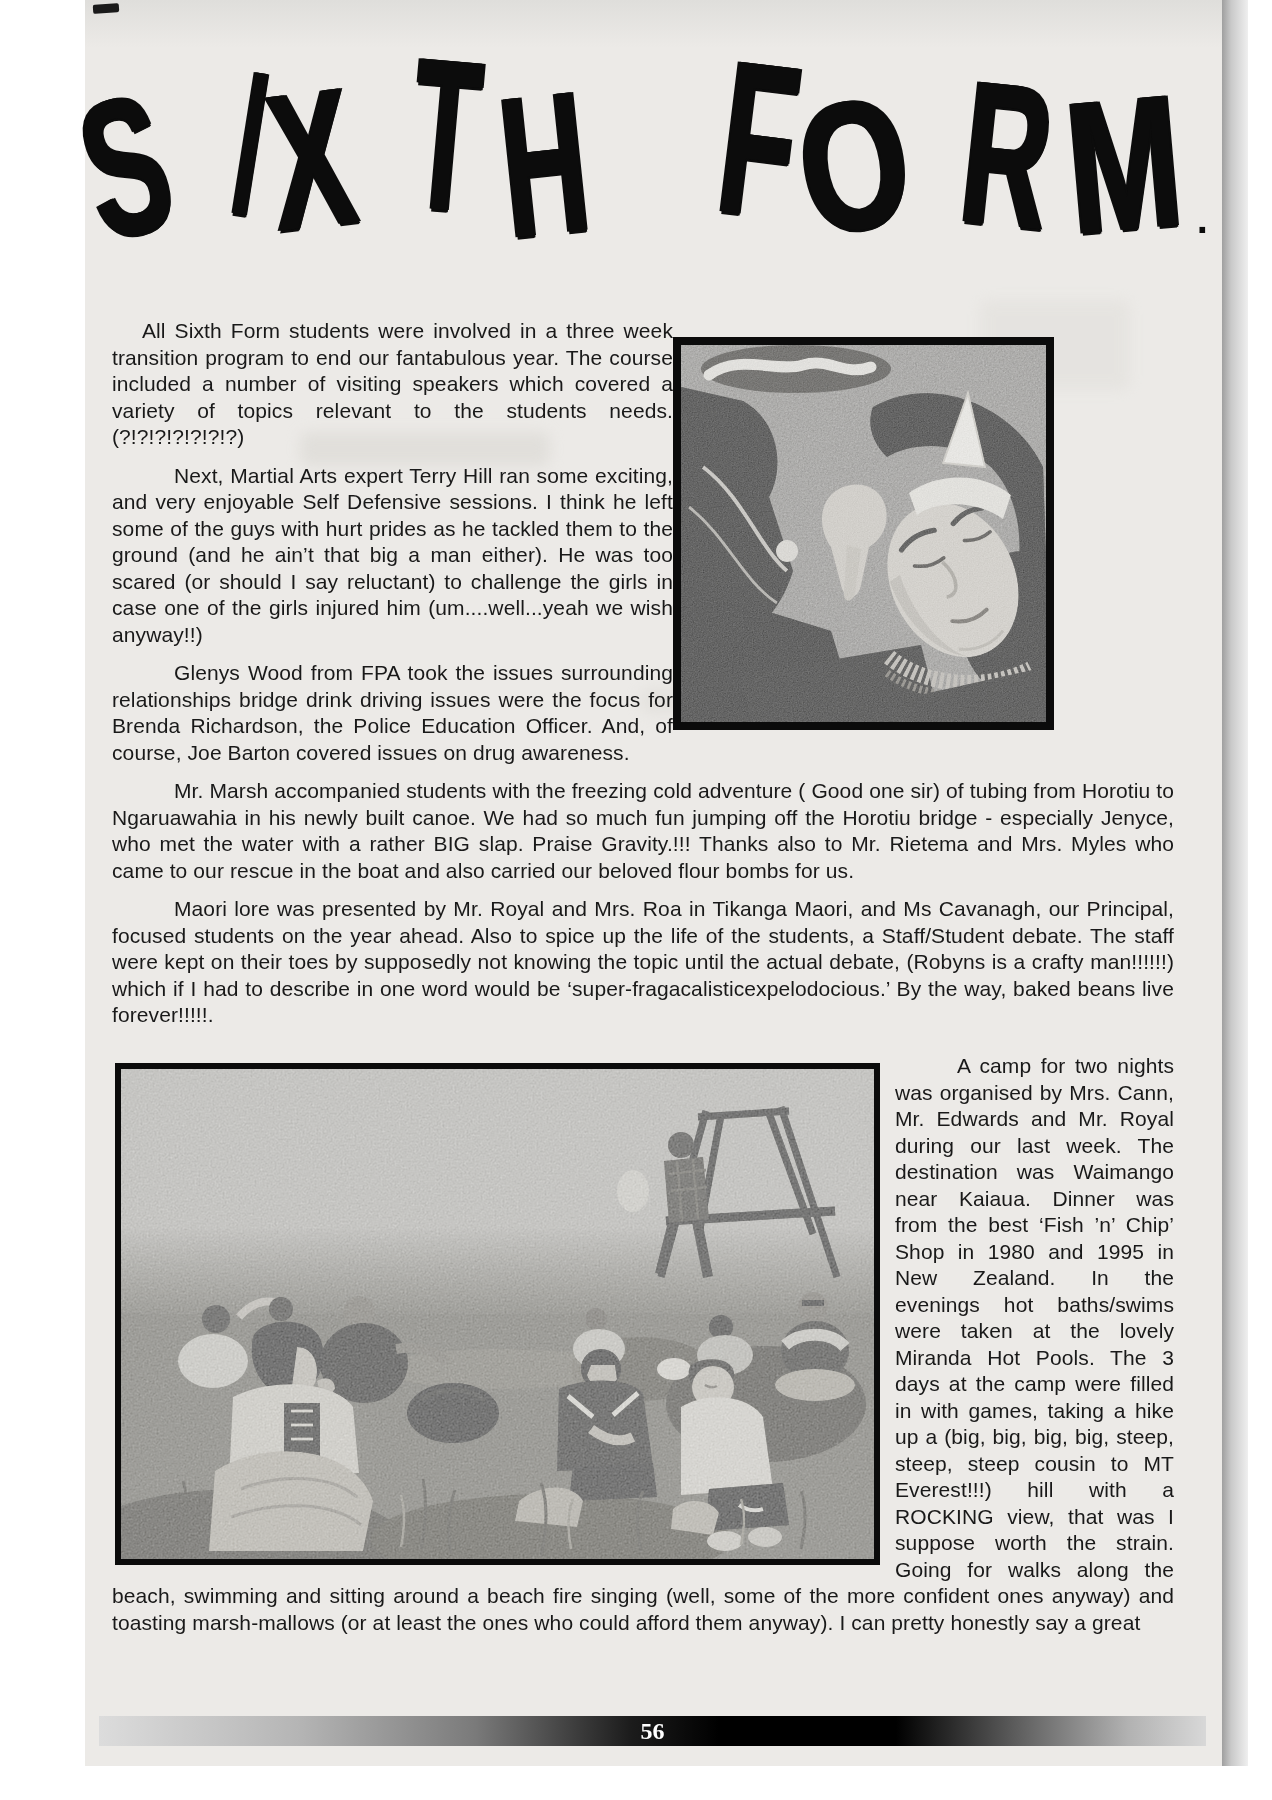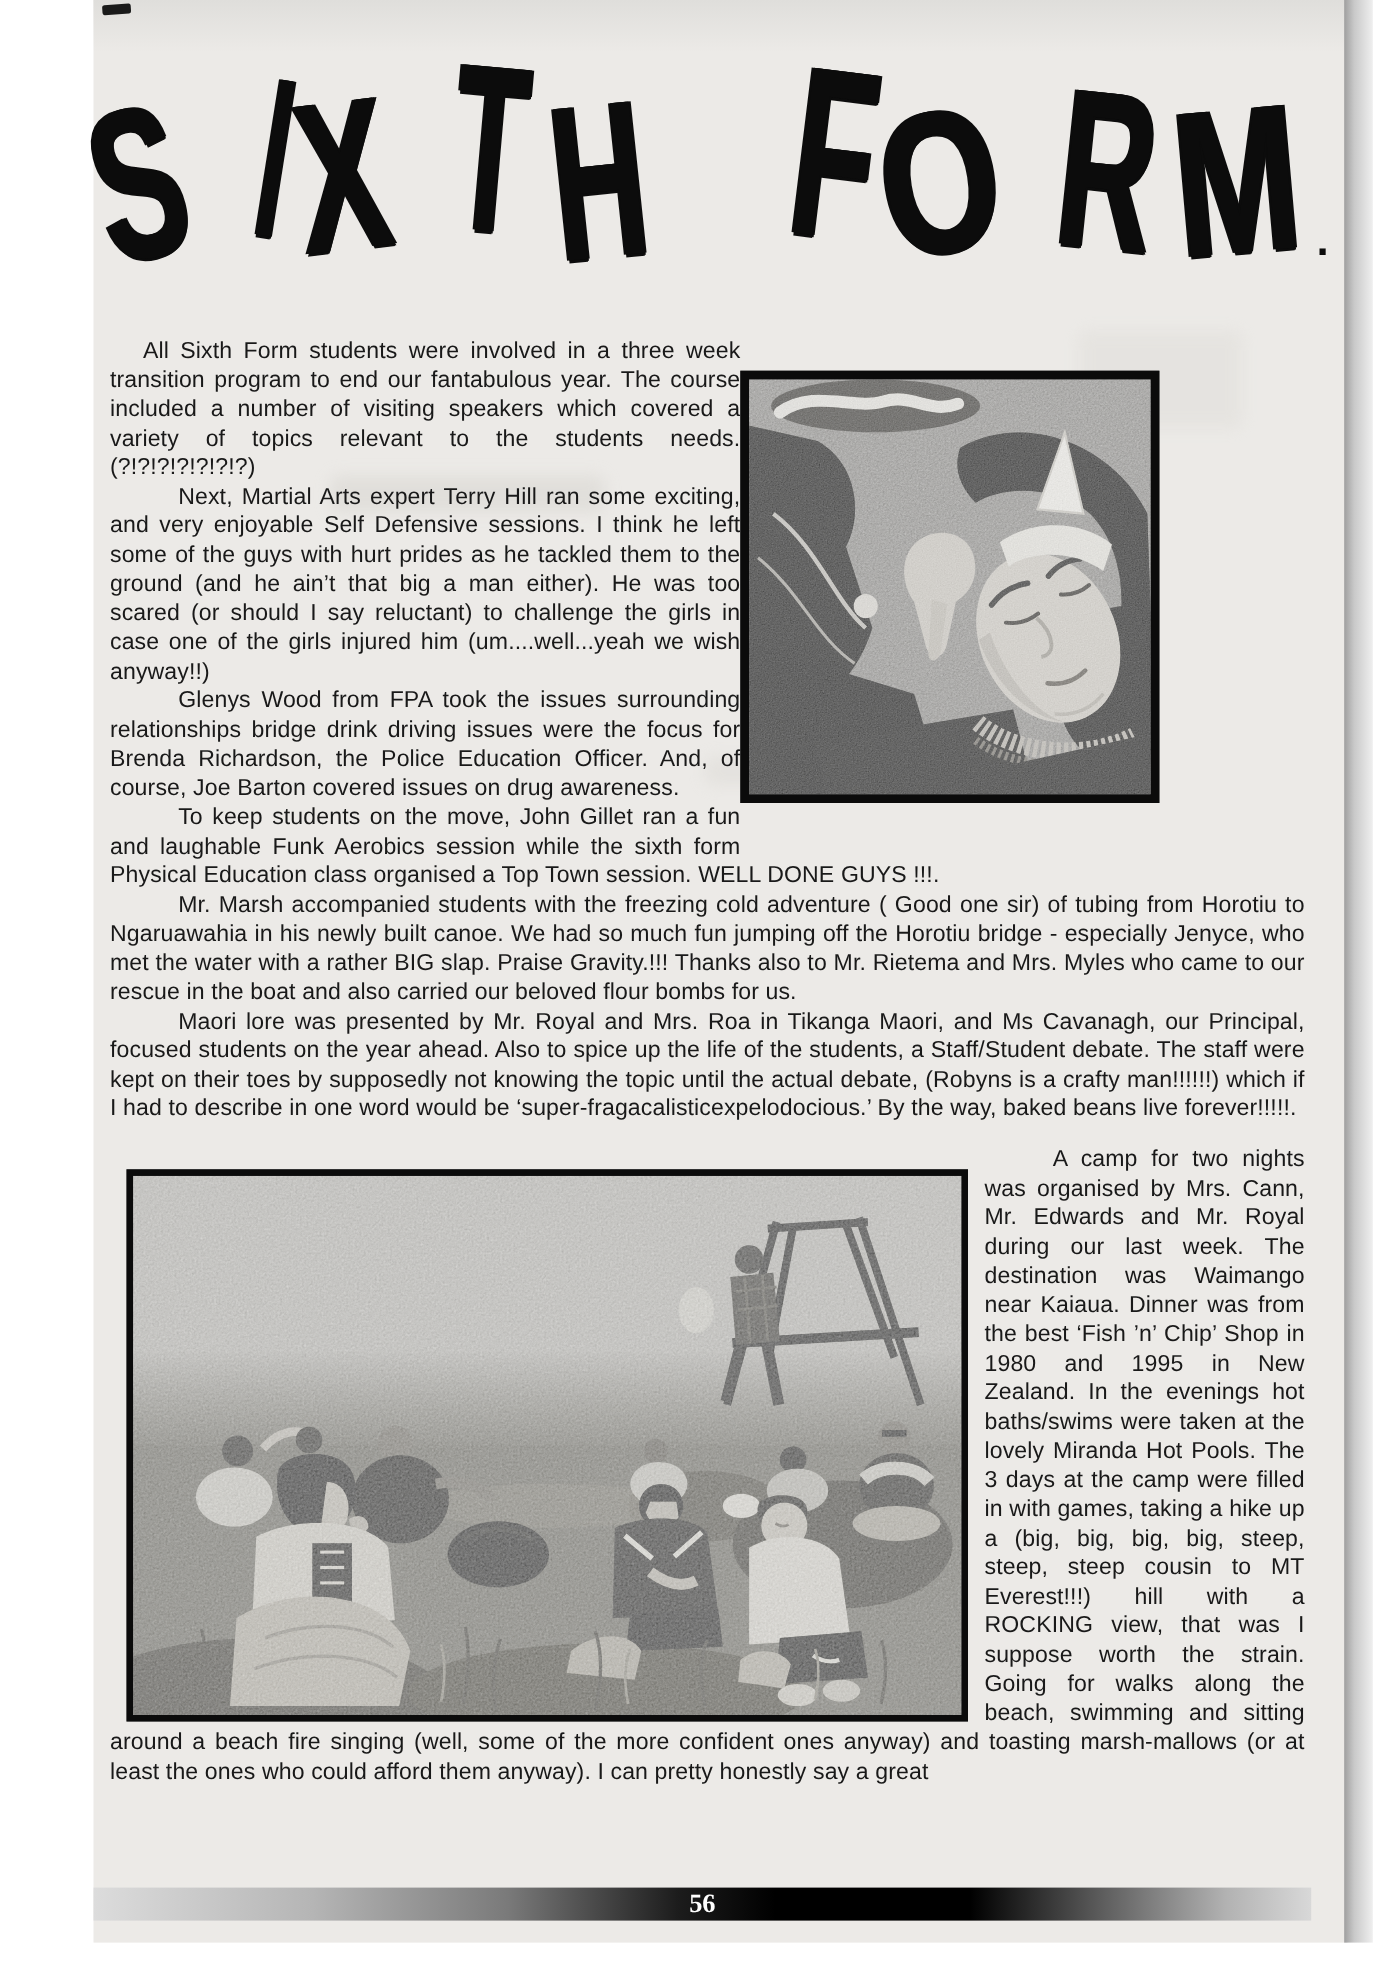--- a/index.html
+++ b/index.html
@@ -32,35 +32,35 @@
   .L4{transform:rotate(-6deg) scale(.78,1.34) translateY(6px);}
   .L6{transform:rotate(7deg)  scale(.80,1.46) translateY(-6px);}
   .L7{transform:rotate(-9deg) scale(.92,1.22);}
   .L8{transform:rotate(6deg)  scale(.80,1.36);}
   .L9{transform:rotate(-5deg) scale(.90,1.26) translateY(2px);}
   .title-dot{font-weight:700;font-size:40px;color:#0c0c0c;align-self:flex-end;margin:0 0 6px -14px;}
 
   
   .sec{position:absolute;left:100px;width:1086px;font-size:21px;line-height:26.5px;
       text-align:justify;color:#191919;letter-spacing:.1px;}
-  .sec p{margin:0;}
+  .sec p{margin:12px;}
   .ind1{text-indent:30px;}
   .ind{text-indent:62px;}
   .sec1{top:306px;}
   .sec2{top:1041px;}
 
   
   .float-r{float:right;width:513px;height:452px;}
   .float-l{float:left;width:795px;height:524px;}
   .photo-frame{border:8px solid #0b0b0b;background:#6e6e6e;line-height:0;}
   .frame1{margin-top:31px;width:365px;height:377px;}
   .frame2{border-width:6px;margin-top:22px;margin-left:15px;width:753px;height:490px;}
 
   
-  .footer-bar{position:absolute;left:85px;top:1716px;width:1107px;height:30px;
+  .footer-bar{position:absolute;left:99px;top:1716px;width:1107px;height:30px;
       background:linear-gradient(90deg,#dcdcdc 0%,#b5b5b5 18%,#7a7a7a 34%,#1c1c1c 48%,
                  #000 56%,#000 72%,#565656 82%,#b2b2b2 93%,#d8d8d8 100%);
       display:flex;align-items:center;justify-content:center;}
   .page-num{font-family:"Liberation Serif",serif;font-weight:700;font-size:24px;color:#ffffff;}
 </style>
 </head>
 <body>
 
 <div class="canvas">
   <div class="paper"></div>
@@ -134,21 +134,20 @@
             <path d="M206,328 C244,356 308,358 354,336" stroke="#8f8c85" stroke-width="8" fill="none" stroke-dasharray="3 3"></path>
 
             <path d="M230,352 L365,322 L365,377 L236,377 Z" fill="#1c1c1a"></path>
           </g>
         </svg>
       </div>
     </div>
     <p class="ind1">All Sixth Form students were involved in a three week transition program to end our fantabulous year.  The course included a number of visiting speakers which covered a variety of topics relevant to the students needs.  (?!?!?!?!?!?!?)</p>
     <p class="ind">Next, Martial Arts expert Terry Hill ran some exciting, and very enjoyable Self Defensive sessions.  I think he left some of the guys with hurt prides as he tackled them to the ground (and he ain’t that big a man either).  He was too scared (or should I say reluctant) to challenge the girls in case one of the girls injured him (um....well...yeah we wish anyway!!)</p>
     <p class="ind">Glenys Wood from FPA took the issues surrounding relationships bridge drink driving issues were the focus for Brenda Richardson, the Police Education Officer.  And, of course, Joe Barton covered issues on drug awareness.</p>
-    <p class="ind">To keep students on the move, John Gillet ran a fun and laughable Funk Aerobics session while the sixth form Physical Education class organised a Top Town session.  WELL DONE GUYS !!!.</p>
     <p class="ind">Mr. Marsh accompanied students with the freezing cold adventure ( Good one sir) of tubing from Horotiu to Ngaruawahia in his newly built canoe.  We had so much fun jumping off the Horotiu bridge - especially Jenyce, who met the water with a rather BIG slap.  Praise Gravity.!!!  Thanks also to Mr. Rietema and Mrs. Myles who came to our rescue in the boat and also carried our beloved flour bombs for us.</p>
     <p class="ind">Maori lore was presented by Mr. Royal and Mrs. Roa in Tikanga Maori, and Ms Cavanagh, our Principal, focused students on the year ahead.  Also to spice up the life of the students, a Staff/Student debate. The staff were kept on their toes by supposedly not knowing the topic until the actual debate, (Robyns is a crafty man!!!!!!) which if I had to describe in one word would be ‘super-fragacalisticexpelodocious.’  By the way, baked beans live forever!!!!!.</p>
   </div>
 
   <div class="sec sec2">
     <div class="float-l">
       <div class="photo-frame frame2">
         <svg width="753" height="490" viewBox="0 0 753 490">
           <defs>
             <filter id="grain2" x="0" y="0" width="100%" height="100%">

